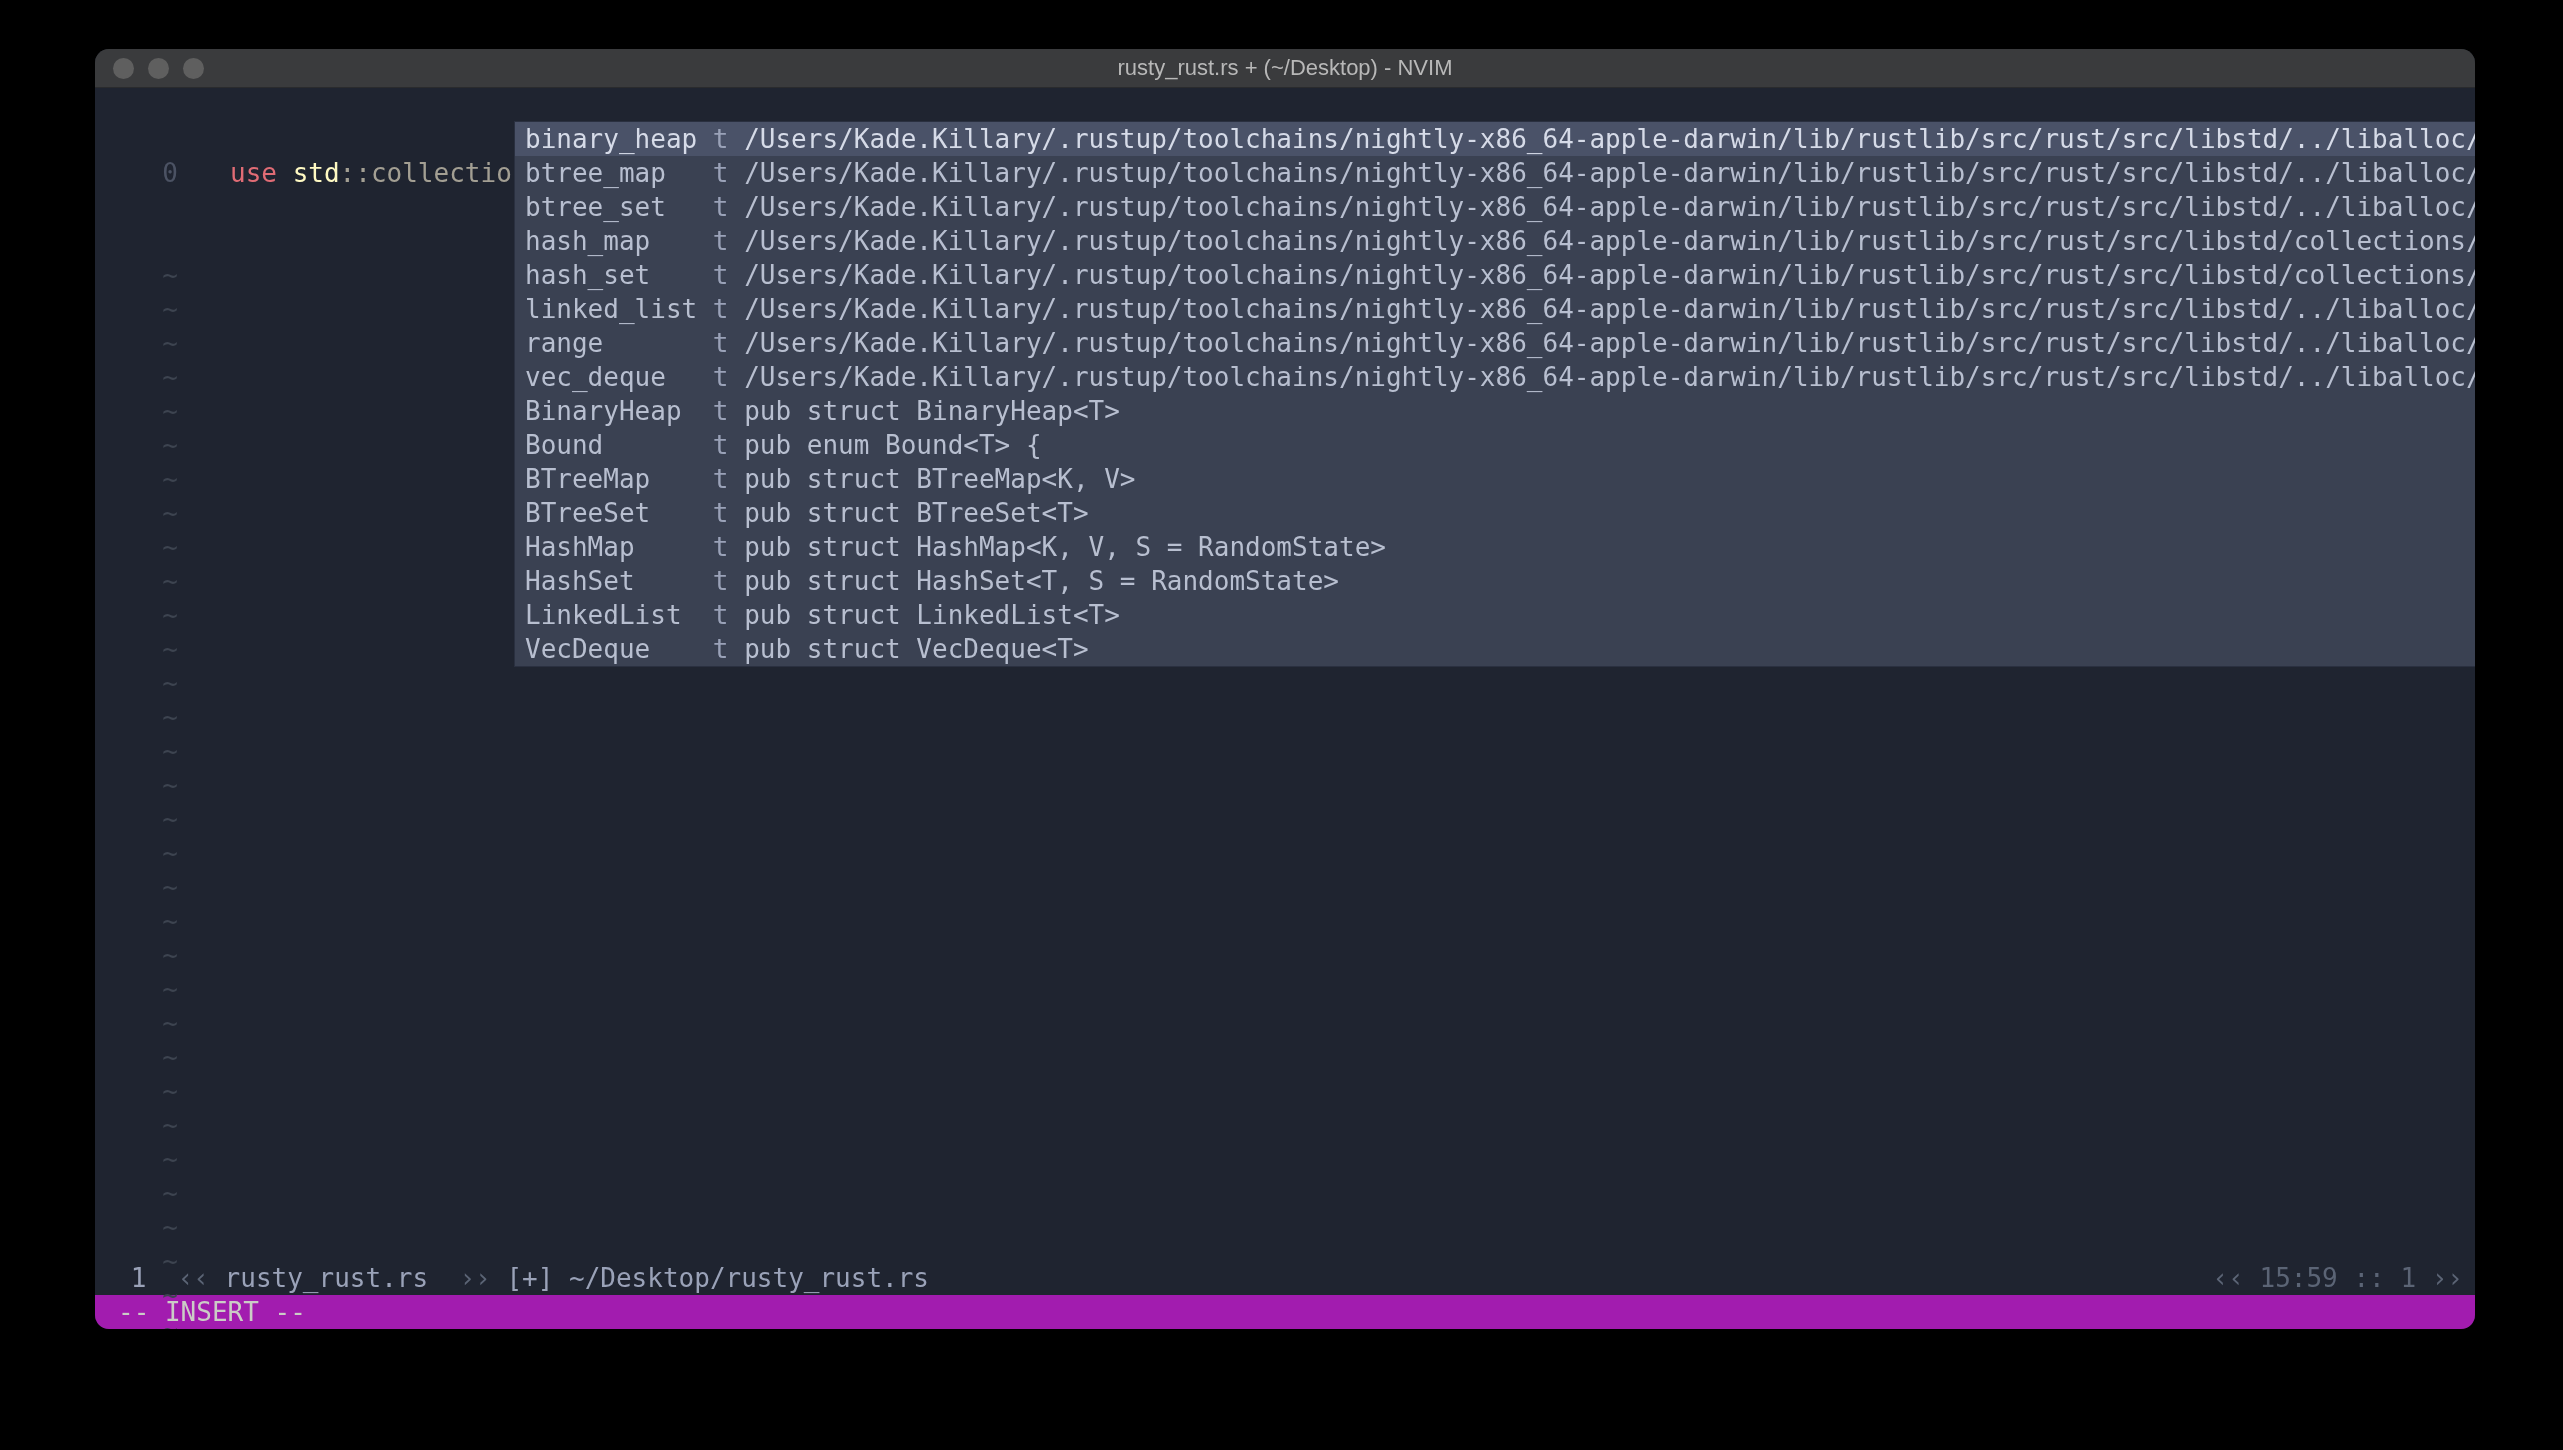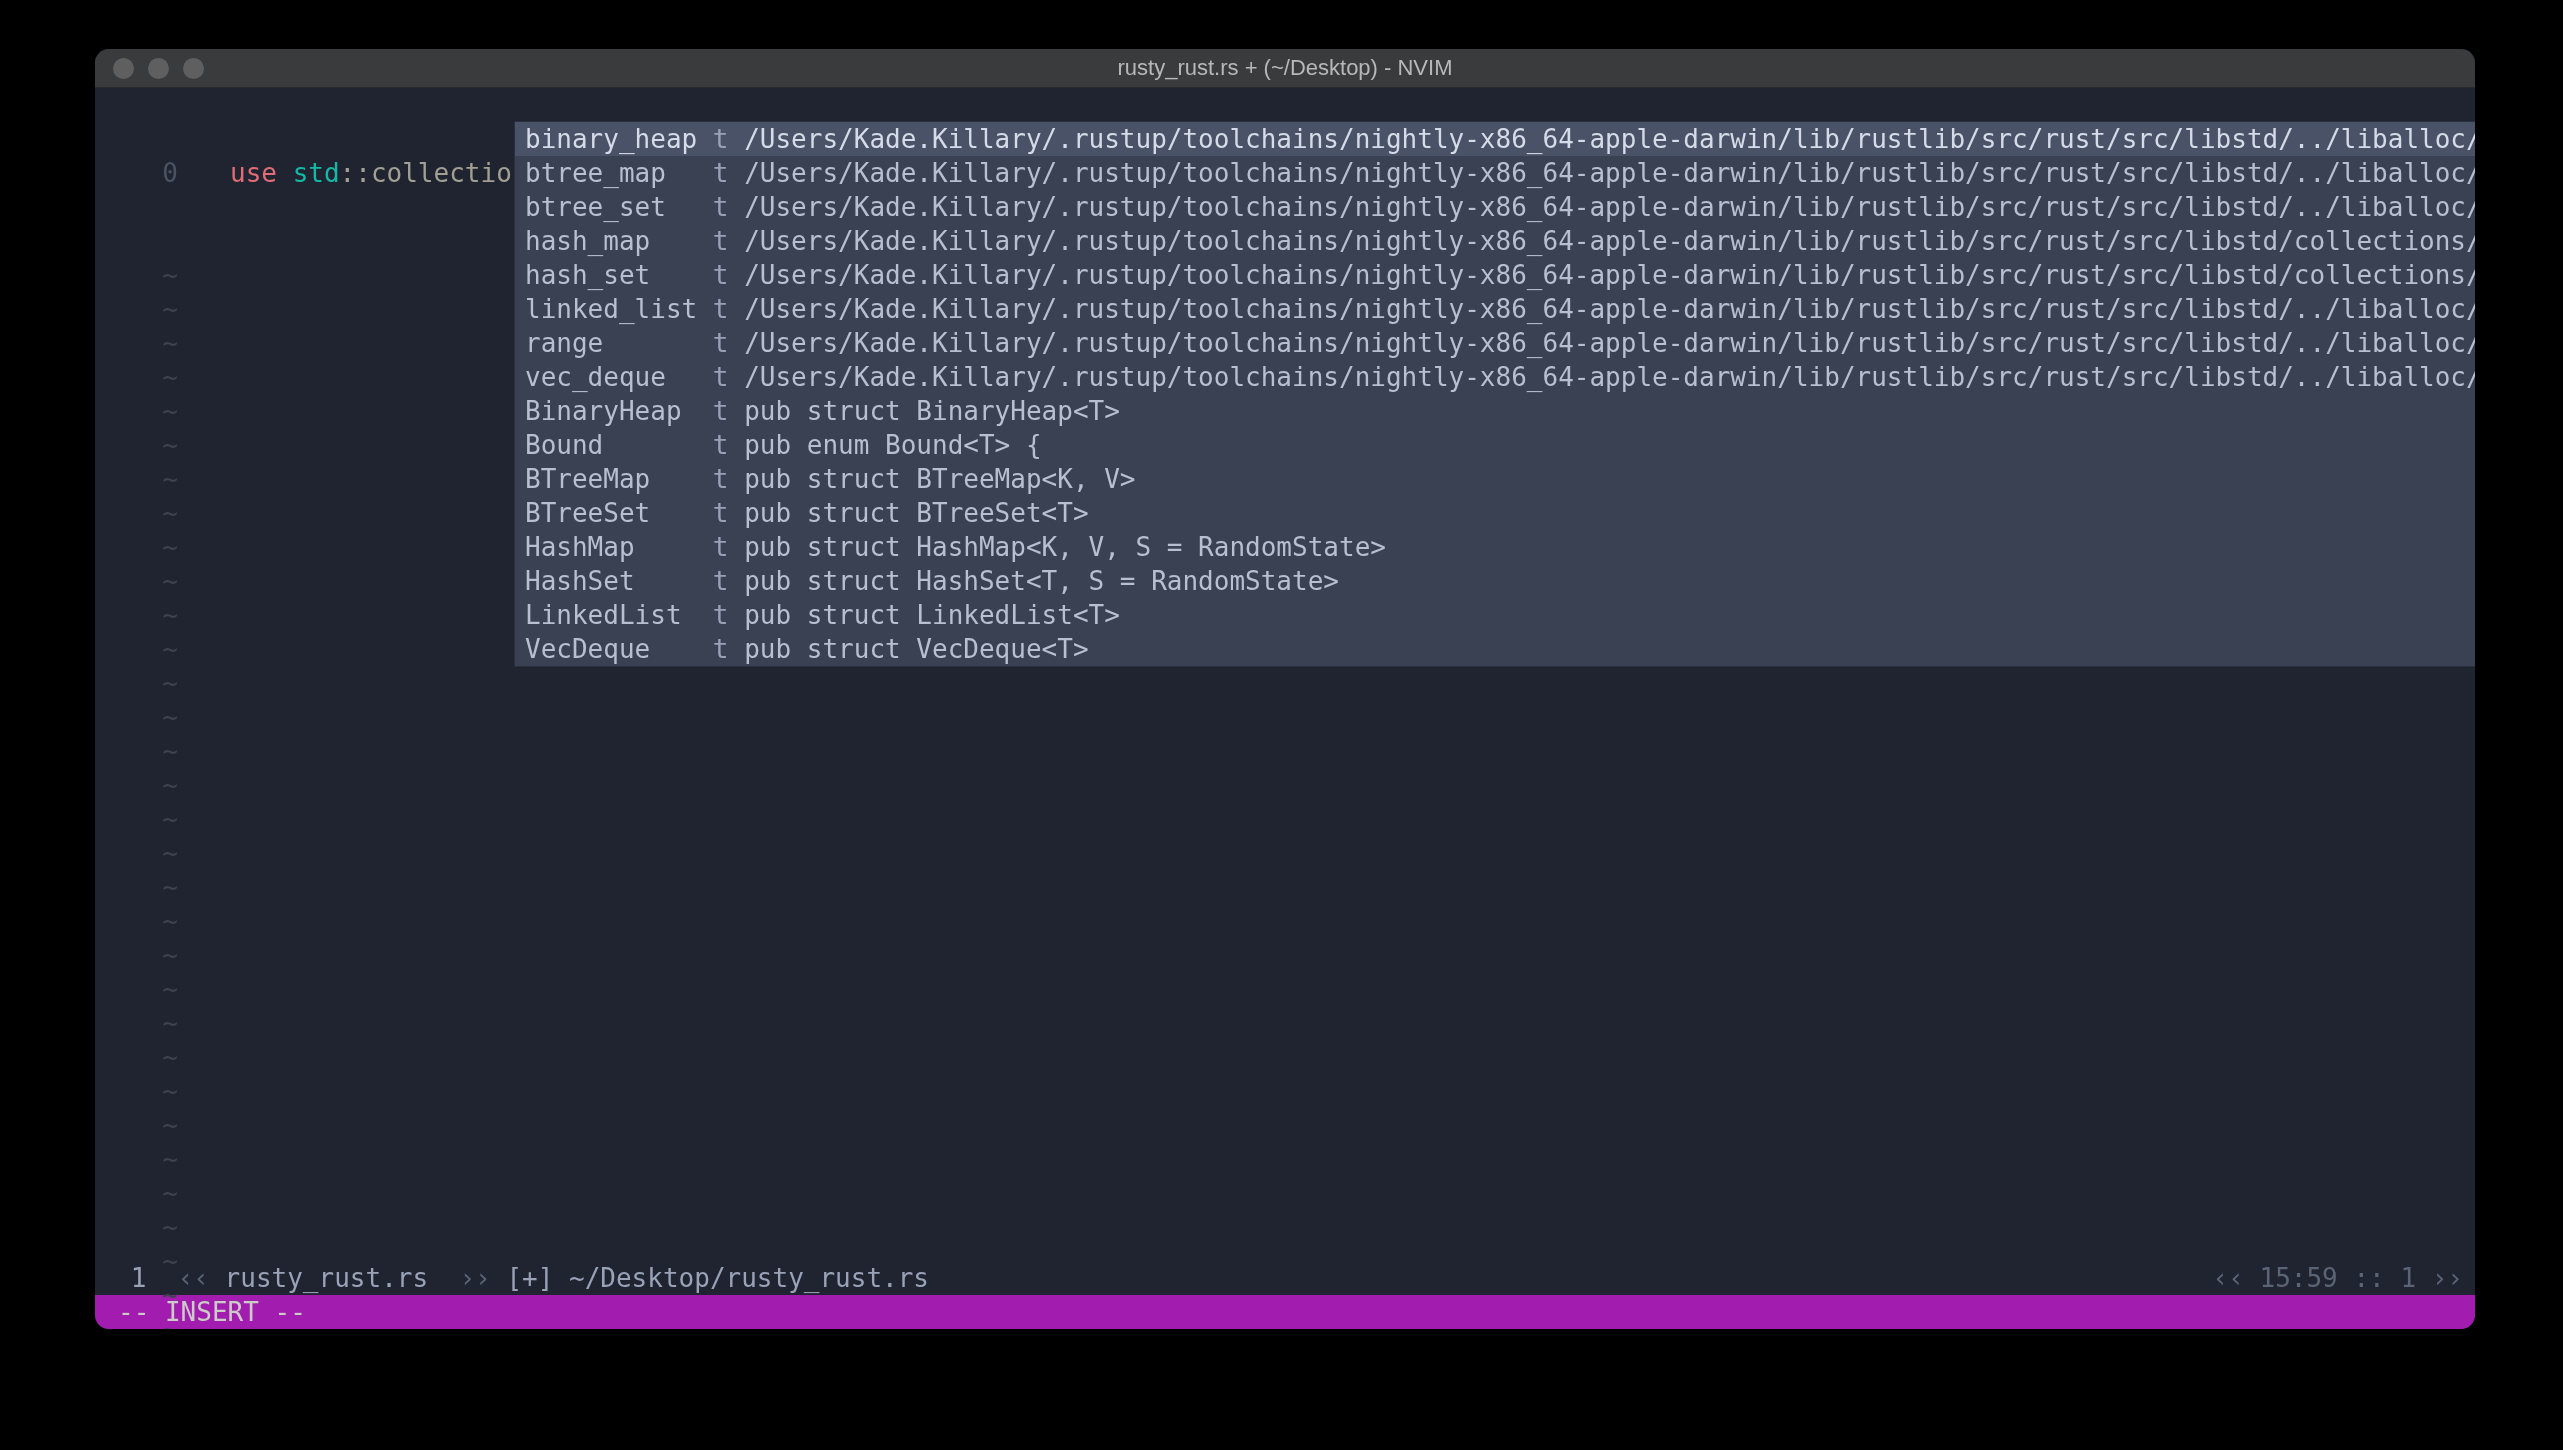--- a/index.html
+++ b/index.html
@@ -67,21 +67,21 @@
     padding-right: 8px;
   }
   .gutter .ln { height: 34px; }
   .gutter .tilde { color: #3d4450; }
   .code-area {
     position: absolute;
     left: 91px; right: 0; top: 0; bottom: 0;
   }
   .code-line { height: 34px; }
   .kw-use   { color: #e06c75; margin-left: 44px; }
-  .kw-mod   { color: #14b8a6; }
+  .kw-mod   { color: #fef9c3; }
   .kw-sep   { color: #a39f93; }
   .cursor {
     display: inline-block;
     width: 2px; height: 28px;
     background: #cbccc6;
     vertical-align: -4px;
     margin-left: 1px;
   }
   .popup {
     position: absolute;

